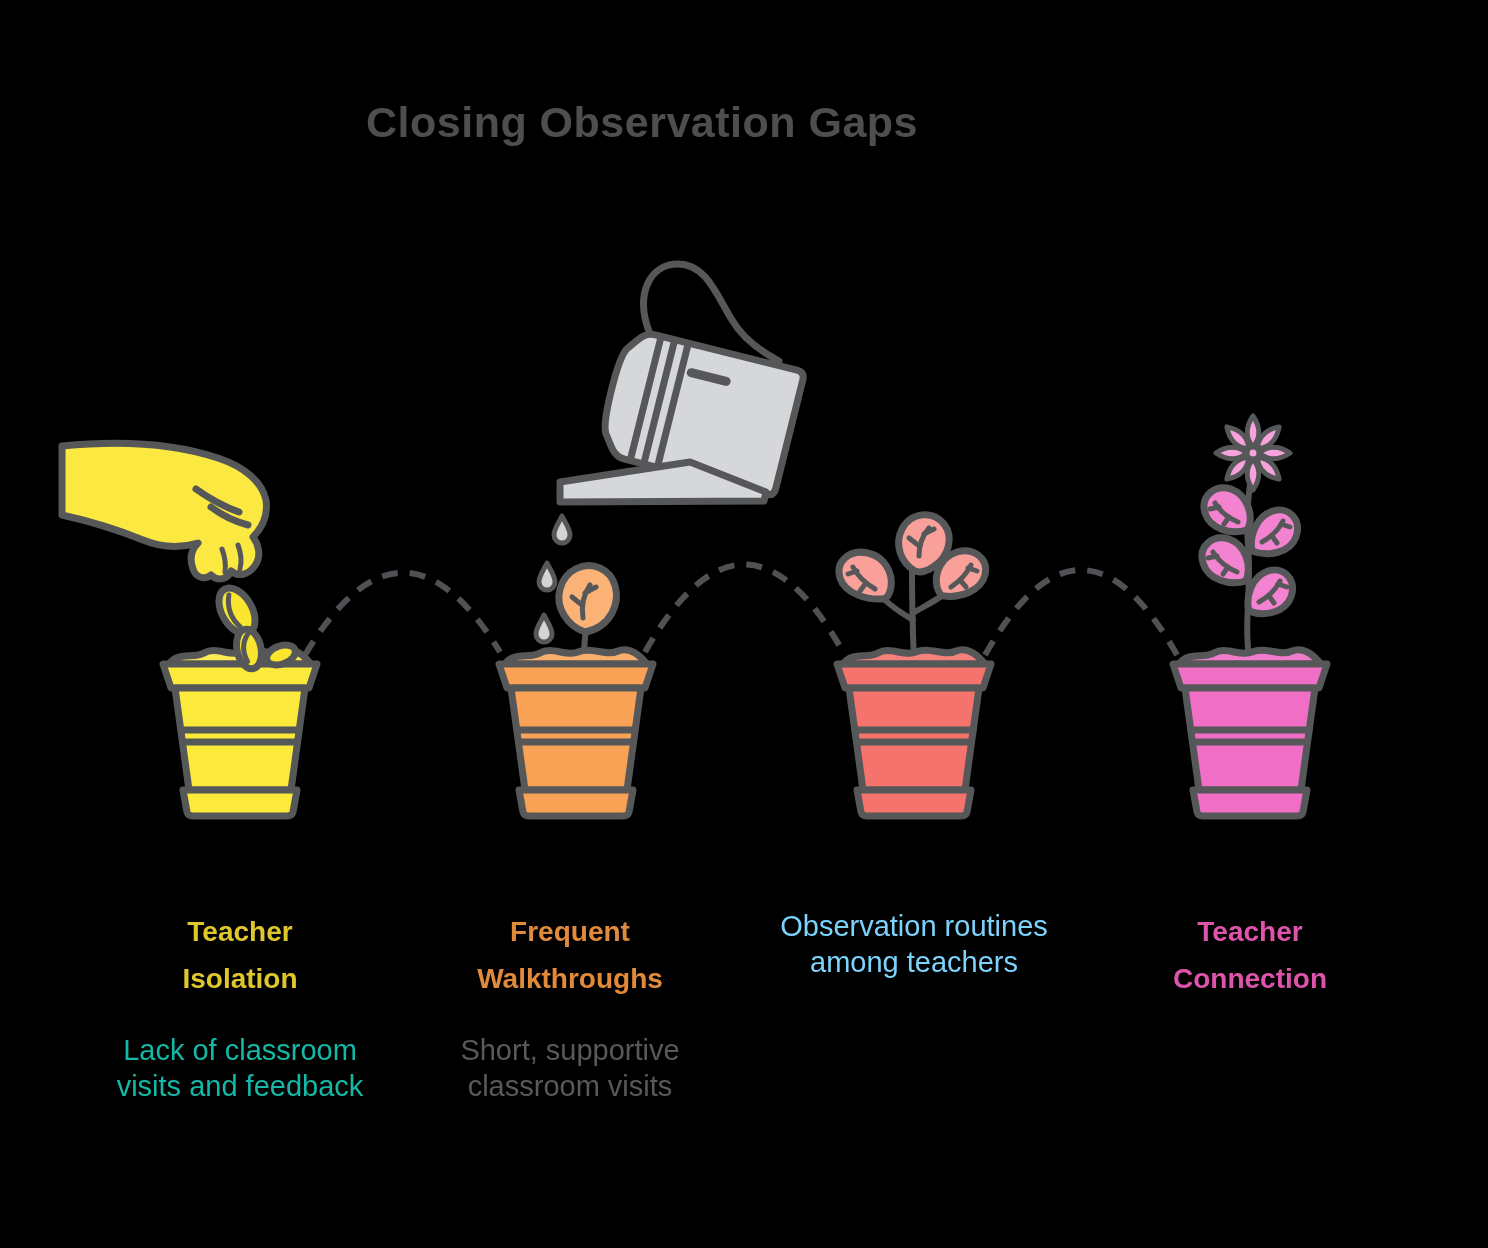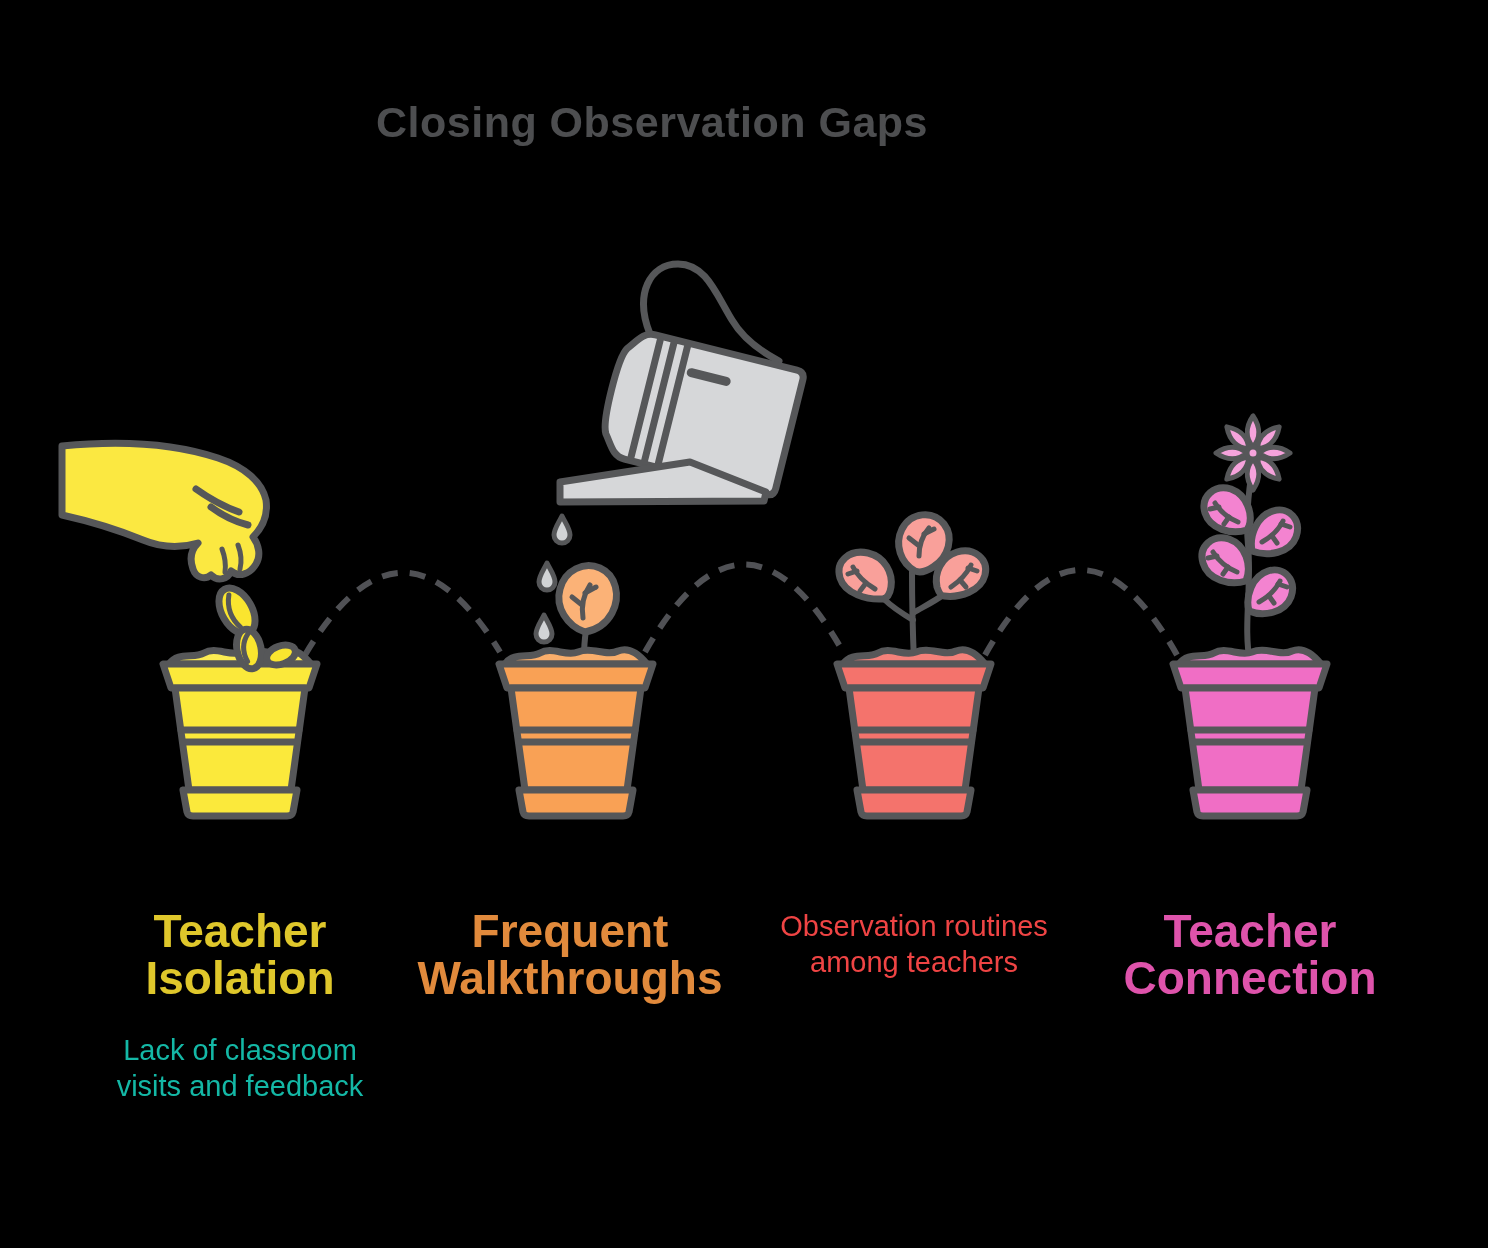--- a/index.html
+++ b/index.html
@@ -5,28 +5,28 @@
   html,body { margin:0; padding:0; background:#000; }
   .canvas {
     position:relative;
     width:1488px; height:1248px;
     background:#000;
     overflow:hidden;
     font-family:"Liberation Sans", sans-serif;
   }
   .canvas svg { position:absolute; left:0; top:0; }
   .page-title {
-    position:absolute; left:302px; top:98px; width:700px;
+    position:absolute; left:292px; top:98px; width:700px;
     margin:0; text-align:center;
     font-size:43px; font-weight:bold; letter-spacing:0.5px;
   }
   .label { position:absolute; top:908px; width:340px; text-align:center; }
   .step-title {
     margin:0 0 30px 0;
-    font-size:46px; line-height:47px; font-weight:bold;
+    font-size:28px; line-height:47px; font-weight:bold;
     white-space:pre-line;
   }
   .step-desc {
     margin:0;
     font-size:29px; line-height:36px; font-weight:normal;
     white-space:pre-line;
   }
 </style>
 </head>
 <body>
@@ -184,23 +184,25 @@
 
   <div class="label" style="left:70px">
     <h2 class="step-title" style="color: rgb(223, 199, 43);">Teacher
 Isolation</h2>
     <p class="step-desc" style="color: #14b8a6;">Lack of classroom
 visits and feedback</p>
   </div>
   <div class="label" style="left:400px">
     <h2 class="step-title" style="color: rgb(225, 138, 60);">Frequent
 Walkthroughs</h2>
+    <p class="step-desc" style="color: rgb(88, 89, 91);">Short, supportive
+classroom visits</p>
   </div>
   <div class="label" style="left:744px">
-    <p class="step-desc" style="color: #ef4444;">Observation routines
+    <p class="step-desc" style="color: #7dd3fc;">Observation routines
 among teachers</p>
   </div>
   <div class="label" style="left:1080px">
     <h2 class="step-title" style="color: rgb(222, 83, 171);">Teacher
 Connection</h2>
   </div>
 
 </div>
 
 </body></html>

